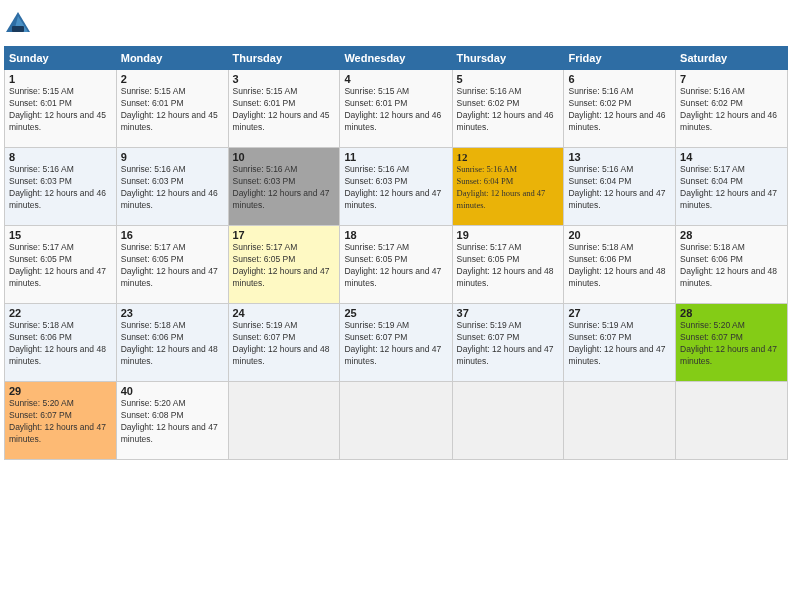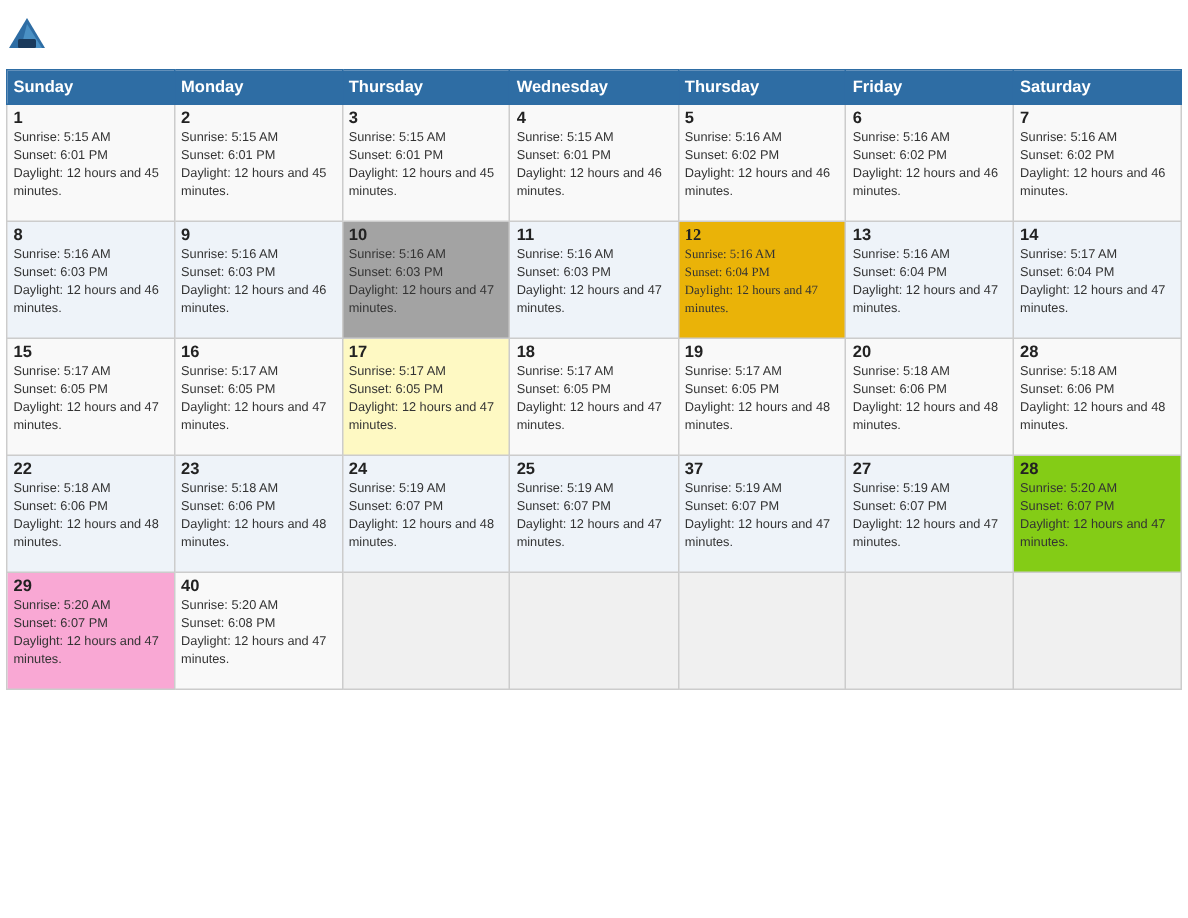--- a/index.html
+++ b/index.html
@@ -357,21 +357,21 @@
           <td style="background: #84cc16; margin-left: 48px;">
           <span class="day-num">28</span>
           <div class="day-info">
             <div>Sunrise: 5:20 AM</div>
             <div>Sunset: 6:07 PM</div>
             <div>Daylight: 12 hours and 47 minutes.</div>
           </div>
         </td>
         </tr>
         <tr class="last-row">
-          <td style="background: #f9a8d4;">
+          <td style="background: #fdba74;">
           <span class="day-num">29</span>
           <div class="day-info">
             <div>Sunrise: 5:20 AM</div>
             <div>Sunset: 6:07 PM</div>
             <div>Daylight: 12 hours and 47 minutes.</div>
           </div>
         </td>
           <td style="background: rgb(249, 249, 249);">
           <span class="day-num">40</span>
           <div class="day-info">

